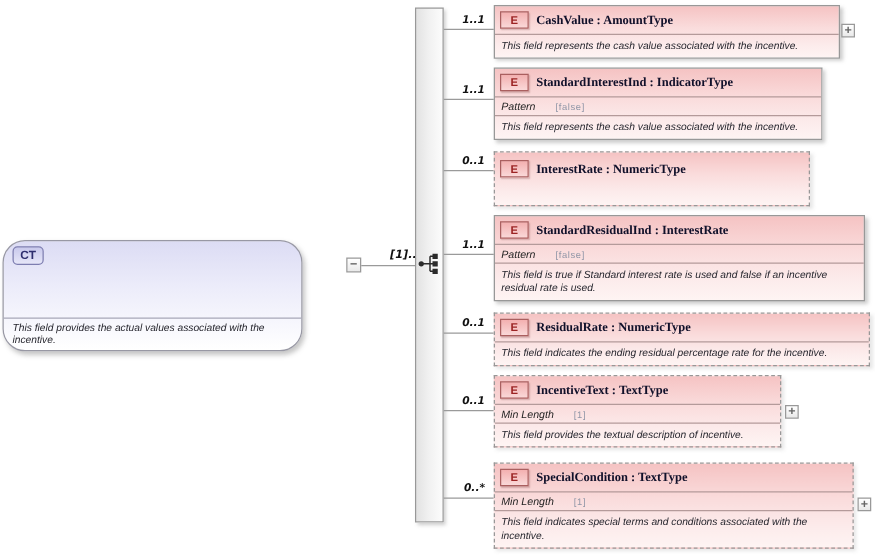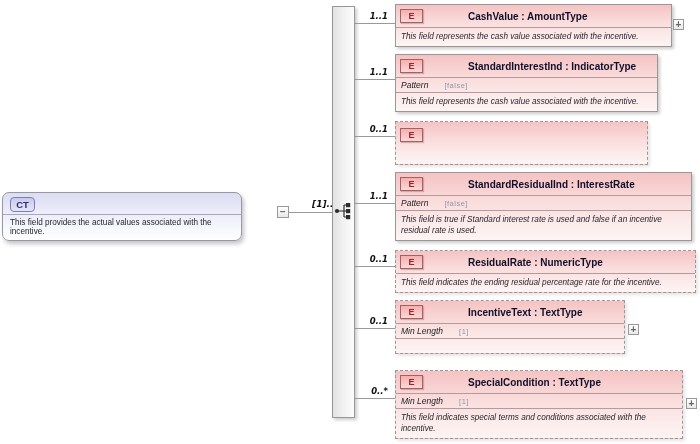--- a/index.html
+++ b/index.html
@@ -15,45 +15,45 @@
 
   
   .seq-bar{position:absolute;left:332px;top:6px;width:23px;height:412px;
            box-sizing:border-box;border:1px solid #989898;
            background:linear-gradient(90deg,#e2e2e2 0%,#f0f0f0 45%,#fcfcfc 100%);
            box-shadow:2px 2px 3px rgba(110,110,110,.35);}
   .seq-icon{position:absolute;left:334px;top:201px;}
 
   
   .root-box{position:absolute;left:2px;top:192px;width:240px;min-height:40px;
-            box-sizing:border-box;border:1px solid #9898a4;border-radius:7px;
+            box-sizing:border-box;border:1px solid #9898a4;border-radius:18px;
             background:linear-gradient(180deg,#dcdcf4 0%,#ececfa 42%,#ffffff 100%);
             box-shadow:2px 3px 4px rgba(110,110,110,.4);}
   .root-header{display:flex;align-items:center;gap:8px;padding:4px 8px 2px 7px;height:15px;}
   .ct-badge{width:23px;height:13px;flex:0 0 auto;border:1px solid #7d7db0;border-radius:4px;
             background:linear-gradient(180deg,#c9c9ec,#e6e6f8);color:#2e2e6e;
             font-weight:bold;font-size:9.5px;display:flex;align-items:center;justify-content:center;}
   .root-title{font-family:"DejaVu Sans",sans-serif;font-weight:bold;font-size:11px;
               color:#10102a;white-space:nowrap;}
   .root-annot{border-top:1px solid #a8a8b8;padding:3px 8px 4px 7px;
-              font-size:8.2px;color:#26262e;}
+              font-size:8.2px;font-style:italic;color:#26262e;margin-top:40px;}
 
   
   .el{position:absolute;box-sizing:border-box;border:1px solid #989898;
       background:linear-gradient(180deg,#f5c3c3 0%,#fadcdc 42%,#fcebeb 75%,#fef4f3 100%);
       box-shadow:2px 2px 3px rgba(110,110,110,.35);}
   .el.dashed{border-style:dashed;box-shadow:2px 2px 3px rgba(140,140,140,.22);}
   .el-header{display:flex;align-items:center;gap:6px;padding:4px 5px 2px 4px;height:14px;}
   .e-badge{width:21px;height:12px;flex:0 0 auto;border:1px solid #aa5f5f;
            background:linear-gradient(180deg,#f3b0b0,#fad8d8);color:#9c2424;
            font-weight:bold;font-size:9px;font-style:normal;
            display:flex;align-items:center;justify-content:center;
            box-shadow:1px 1px 1px rgba(150,90,90,.35);}
-  .el-title{font-family:Liberation Sans, sans-serif;font-weight:bold;font-size:10px;
-            color:#10102a;white-space:nowrap;margin-left:39px;}
+  .el-title{font-family:Liberation Serif, serif;font-weight:bold;font-size:10px;
+            color:#10102a;white-space:nowrap;}
   .el-facet{border-top:1px solid #b49a9a;border-bottom:1px solid #b49a9a;
             margin-top:2px;padding:2px 6px 2px 5px;display:flex;gap:16px;align-items:baseline;}
   .facet-label{font-size:8.5px;font-style:italic;color:#1d1d1d;}
   .facet-value{font-size:7.5px;color:#8f95a6;letter-spacing:.5px;}
   .el-annot{border-top:1px solid #b49a9a;margin-top:2px;padding:3px 6px 4px 5px;
             font-size:8.2px;font-style:italic;color:#26262e;line-height:1.35;}
   .el-facet + .el-annot{border-top:none;margin-top:0;}
 
   
   .pm-btn{position:absolute;box-sizing:border-box;border:1px solid #999;
@@ -118,20 +118,21 @@
   <div class="el-facet">
     <span class="facet-label">Pattern</span>
     <span class="facet-value">[false]</span>
   </div>
   <div class="el-annot">This field represents the cash value associated with the incentive.</div>
 </div>
 
 <div class="el dashed" style="left:395px;top:121px;width:253px;min-height:44px;">
   <div class="el-header" style="padding-top:6px;">
     <span class="e-badge">E</span>
+    <span class="el-title">InterestRate : NumericType</span>
   </div>
 </div>
 
 <div class="el" style="left:395px;top:172px;width:297px;min-height:68px;">
   <div class="el-header">
     <span class="e-badge">E</span>
     <span class="el-title">StandardResidualInd : InterestRate</span>
   </div>
   <div class="el-facet">
     <span class="facet-label">Pattern</span>
@@ -150,20 +151,21 @@
 
 <div class="el dashed" style="left:395px;top:300px;width:230px;min-height:54px;">
   <div class="el-header">
     <span class="e-badge">E</span>
     <span class="el-title">IncentiveText : TextType</span>
   </div>
   <div class="el-facet">
     <span class="facet-label">Min Length</span>
     <span class="facet-value">[1]</span>
   </div>
+  <div class="el-annot">This field  provides the textual description of incentive.</div>
 </div>
 <div class="pm-btn plus" style="left:628px;top:324px;">+</div>
 
 <div class="el dashed" style="left:395px;top:370px;width:288px;min-height:66px;">
   <div class="el-header">
     <span class="e-badge">E</span>
     <span class="el-title">SpecialCondition : TextType</span>
   </div>
   <div class="el-facet">
     <span class="facet-label">Min Length</span>

